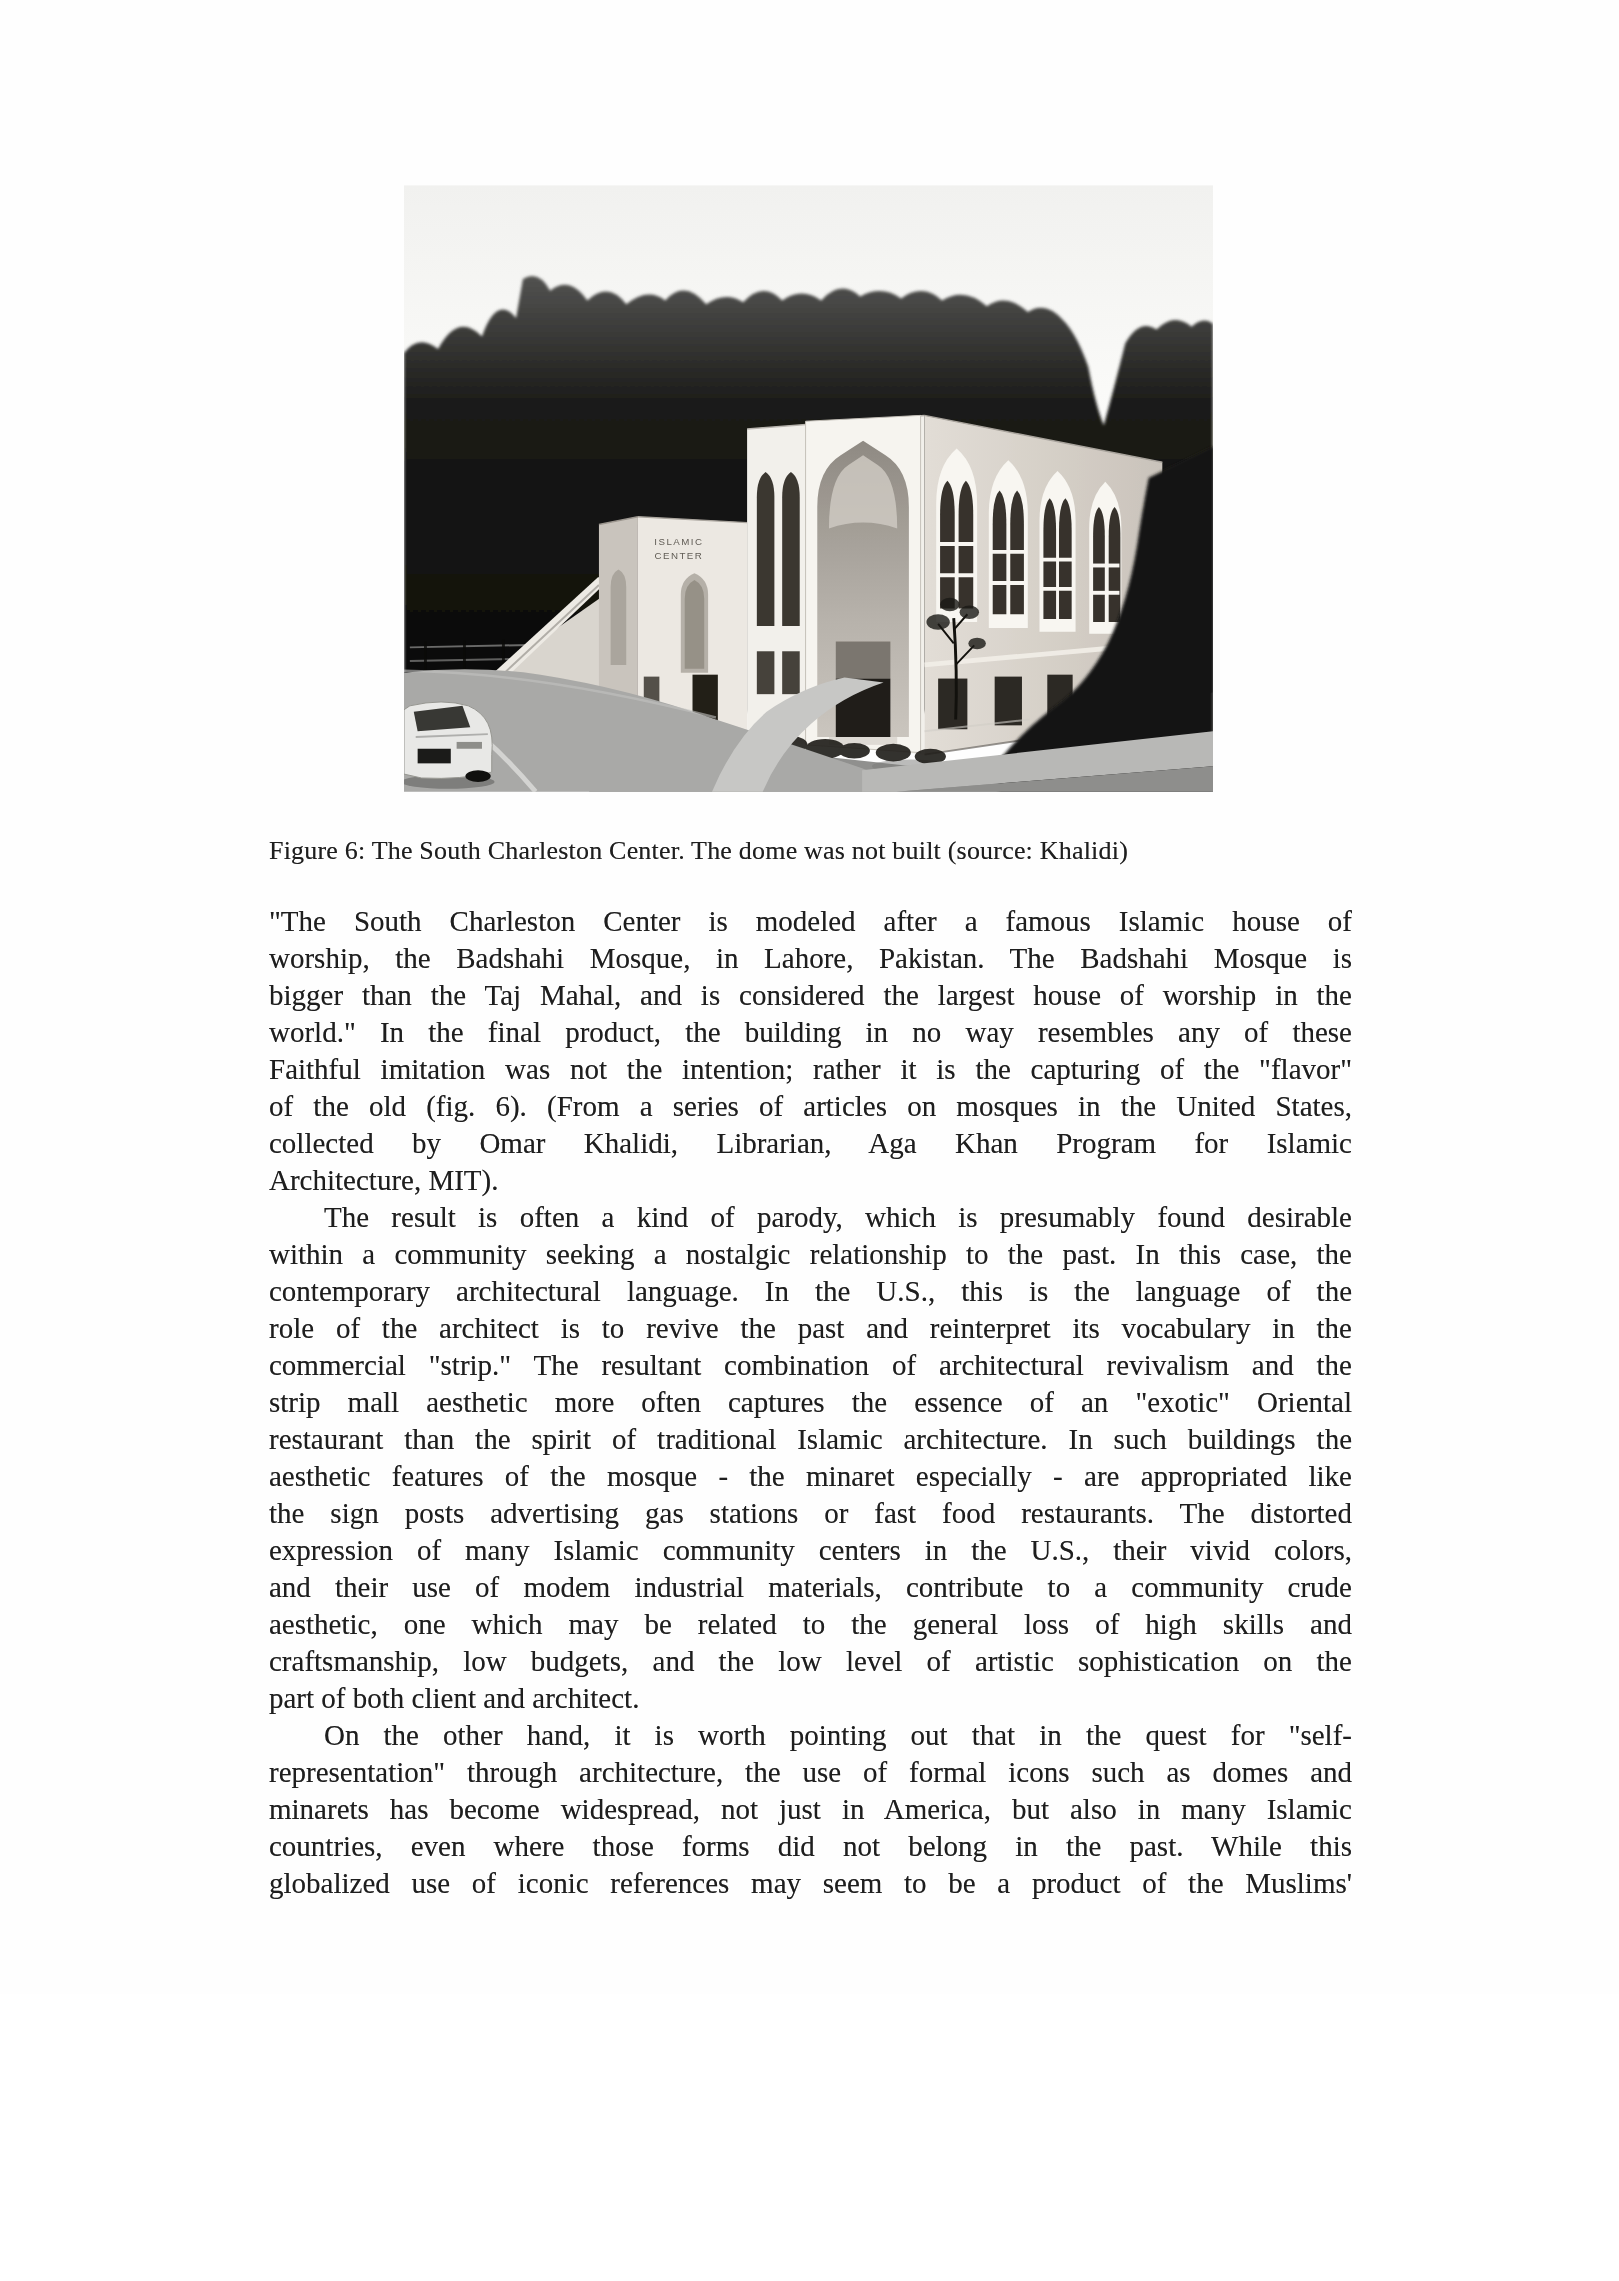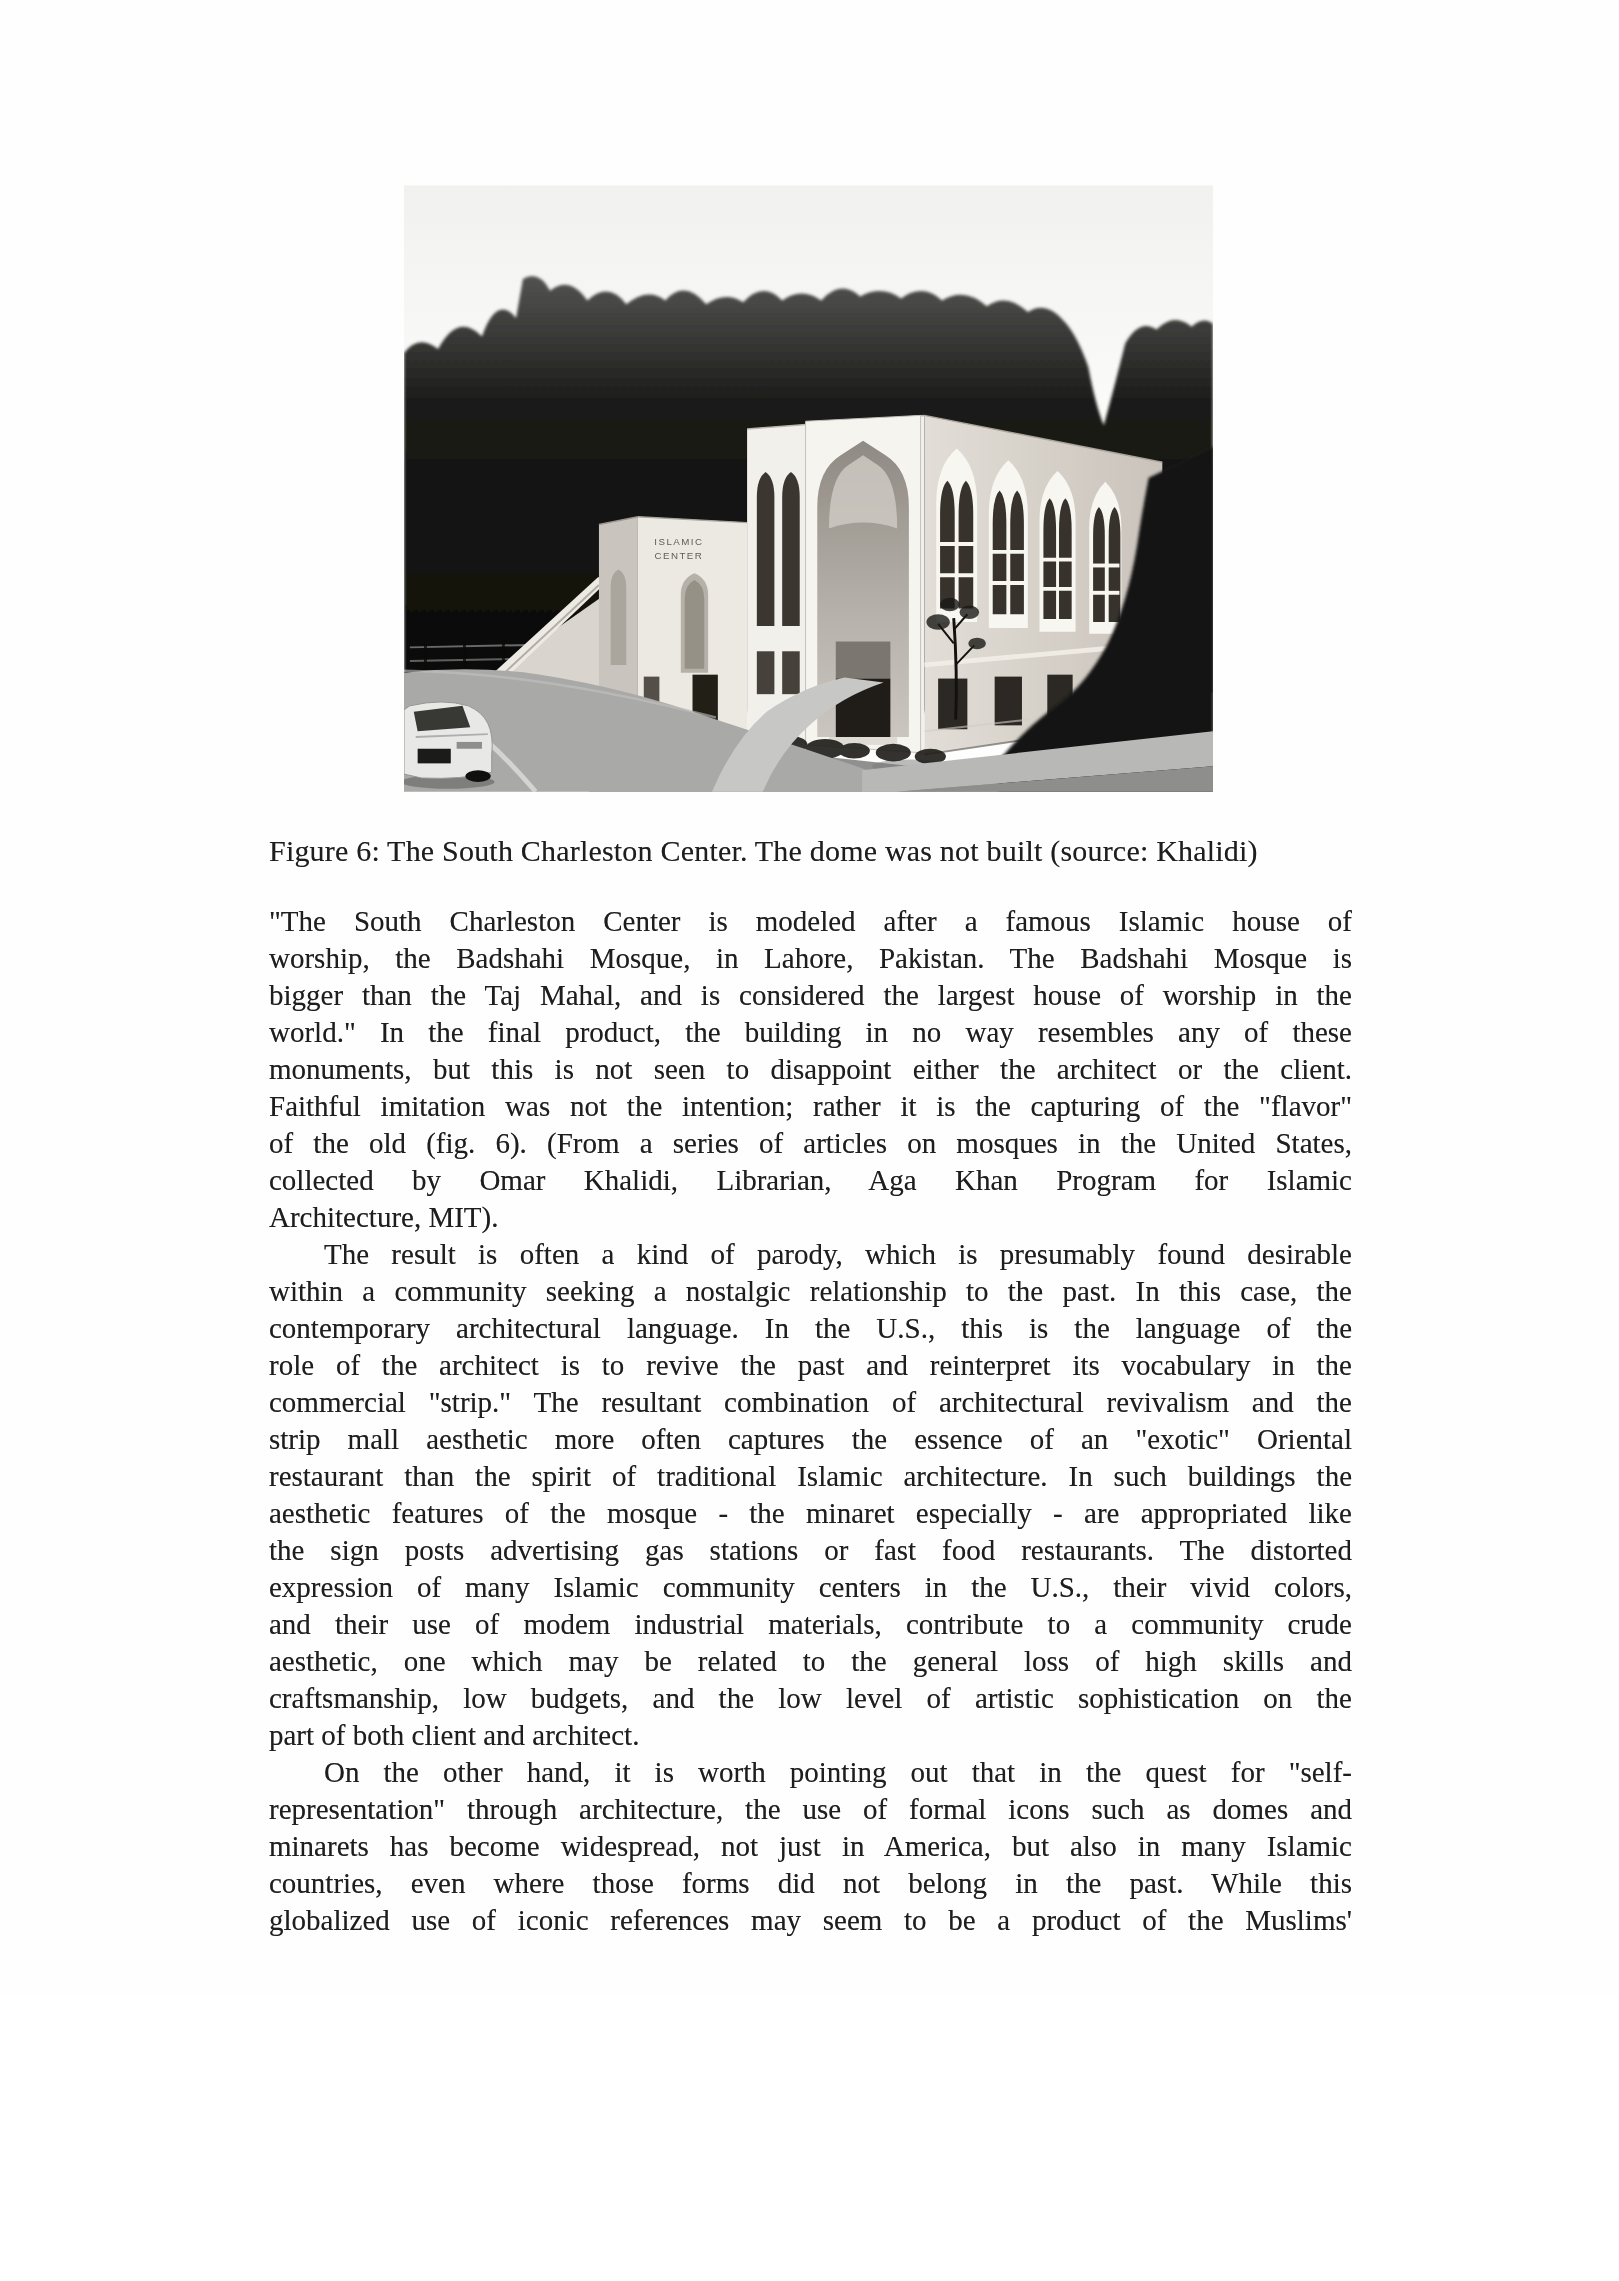--- a/index.html
+++ b/index.html
@@ -11,21 +11,21 @@
     color:#1e1e1e;
     overflow:hidden;
   }
   
   .photo-wrap{
     position:absolute;left:404px;top:185px;width:809px;height:607px;
   }
   .photo-wrap svg{display:block;filter:blur(0.4px) contrast(1.02);}
   .caption{
     position:absolute;left:269px;top:831px;width:1084px;
-    font-size:30px;line-height:39px;white-space:nowrap;
+    font-size:26px;line-height:39px;white-space:nowrap;
     letter-spacing:0.2px;
     text-shadow:0 0 0.5px rgba(0,0,0,.45);
   }
   
   .body-text{
     position:absolute;left:269px;top:903px;width:1083px;
     font-size:29px;
     text-shadow:0 0 0.5px rgba(0,0,0,.45);
   }
   .para + .para{margin-top:0;}
@@ -233,21 +233,20 @@
 
   <div class="caption">Figure 6: The South Charleston Center. The dome was not built (source: Khalidi)</div>
 
   <main class="body-text">
 
     <div class="para">
       <div class="tline">"The South Charleston Center is modeled after a famous Islamic house of</div>
       <div class="tline">worship, the Badshahi Mosque, in Lahore, Pakistan. The Badshahi Mosque is</div>
       <div class="tline">bigger than the Taj Mahal, and is considered the largest house of worship in the</div>
       <div class="tline">world." In the final product, the building in no way resembles any of these</div>
-      <div class="tline">monuments, but this is not seen to disappoint either the architect or the client.</div>
       <div class="tline">Faithful imitation was not the intention; rather it is the capturing of the "flavor"</div>
       <div class="tline">of the old (fig. 6). (From a series of articles on mosques in the United States,</div>
       <div class="tline">collected by Omar Khalidi, Librarian, Aga Khan Program for Islamic</div>
       <div class="tline lastline">Architecture, MIT).</div>
     </div>
 
     <div class="para">
       <div class="tline firstindent">The result is often a kind of parody, which is presumably found desirable</div>
       <div class="tline">within a community seeking a nostalgic relationship to the past. In this case, the</div>
       <div class="tline">contemporary architectural language. In the U.S., this is the language of the</div>

